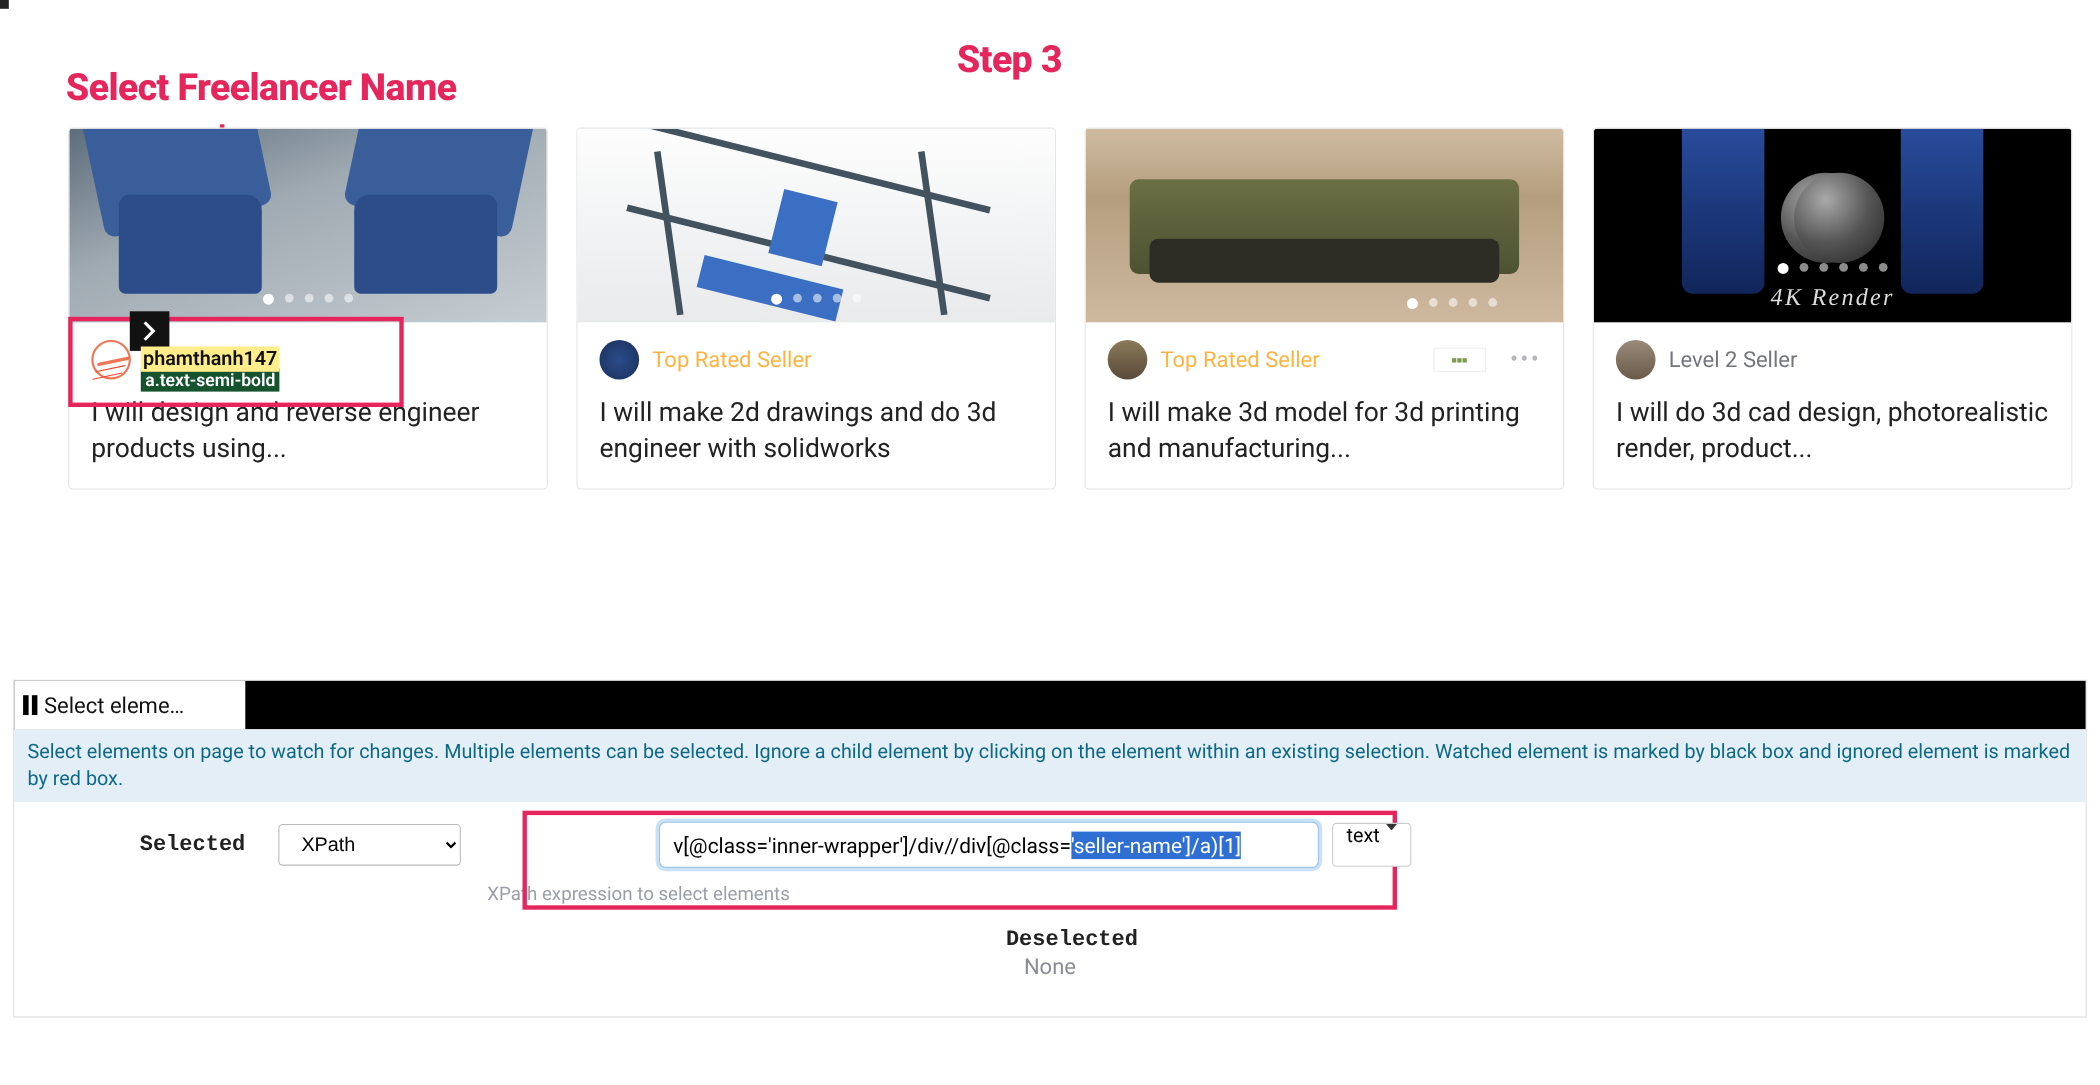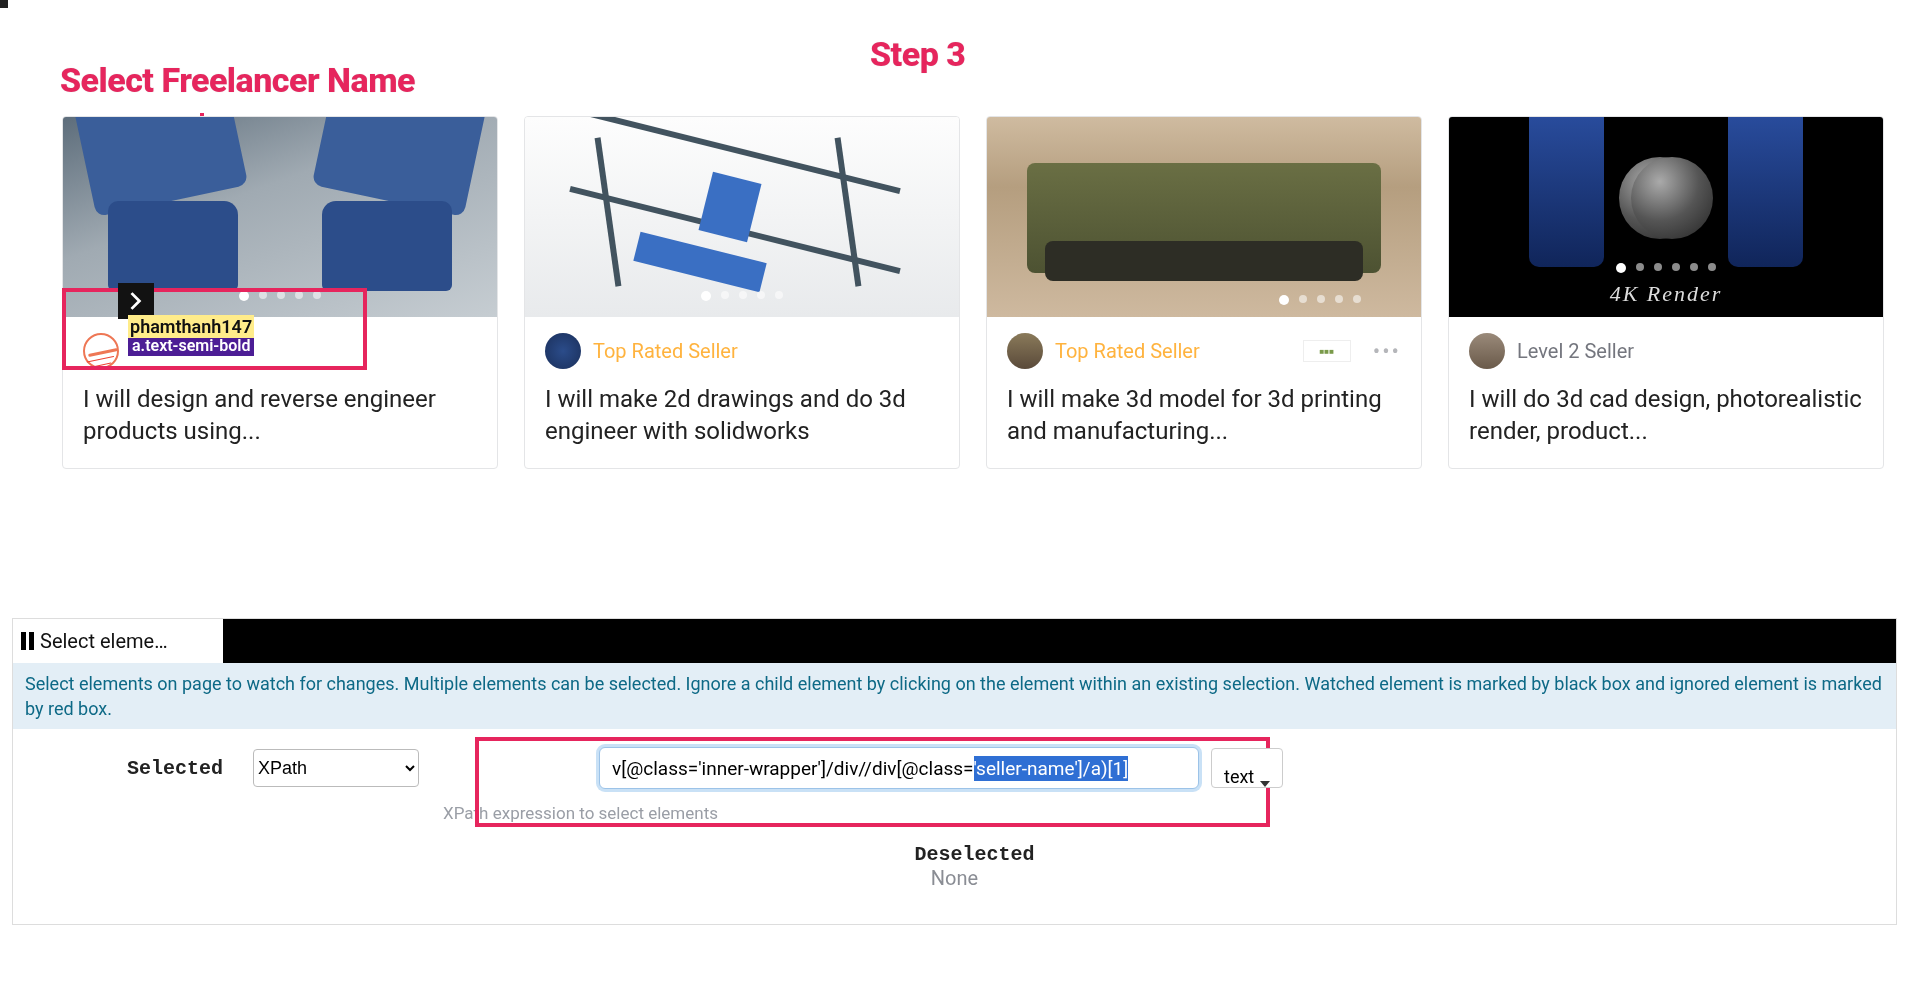--- a/index.html
+++ b/index.html
@@ -9,21 +9,21 @@
 .ann-step3 { top: 34px; left: 870px; }
 .ann-select-name { top: 60px; left: 48px; margin-left: 12px; }
 .ann-xpath { top: 876px; left: 260px; }
 .ann-save { top: 798px; left: 1505px; }
 .arrow-v { position: absolute; width: 4px; background: #e6255d; }
 .arrow-head-up { position: absolute; width: 0; height: 0; border-left: 9px solid transparent; border-right: 9px solid transparent; border-bottom: 16px solid #e6255d; }
 .arrow-head-down { position: absolute; width: 0; height: 0; border-left: 9px solid transparent; border-right: 9px solid transparent; border-top: 16px solid #e6255d; }
 
 .cards-row { position: absolute; top: 116px; left: 62px; right: 25px; display: flex; gap: 26px; }
 .card { width: 438px; background: #fff; border: 1px solid #e4e5e7; border-radius: 4px; overflow: hidden; }
-.card-image { width: 100%; height: 200px; position: relative; background: #ccc; display: flex; align-items: center; justify-content: center; }
+.card-image { width: 100%; height: 176px; position: relative; background: #ccc; display: flex; align-items: center; justify-content: center; }
 .card-image .dots { position: absolute; bottom: 16px; left: 50%; transform: translateX(-50%); display: flex; gap: 10px; }
 .dot { width: 8px; height: 8px; border-radius: 50%; background: rgba(255,255,255,0.55); }
 .dot.active { background: #fff; width: 10px; height: 10px; }
 .card-body { padding: 16px 20px 20px 20px; }
 .seller-row { display: flex; align-items: center; gap: 12px; margin-bottom: 14px; position: relative; }
 .avatar { width: 36px; height: 36px; border-radius: 50%; background: #aab; flex-shrink: 0; display: flex; align-items: center; justify-content: center; }
 .seller-text { font-size: 20px; color: #74767e; }
 .seller-text.top-rated { color: #ffb33e; }
 .card-title { font-size: 24px; color: #222; line-height: 1.35; }
 
@@ -40,21 +40,21 @@
 .img4 .render-label { position: absolute; bottom: 10px; left: 50%; transform: translateX(-50%); color: #dcdcdc; font-family: Georgia, serif; font-size: 22px; font-style: italic; letter-spacing: 2px; }
 .img4 .sphere { position: absolute; width: 82px; height: 82px; border-radius: 50%; background: radial-gradient(circle at 35% 30%, #aaa, #555 50%, #222 100%); }
 .img4 .side-block { position: absolute; width: 75px; height: 160px; background: linear-gradient(180deg,#2a4ea0,#10255a); border-radius: 10px; }
 
 .card1 .seller-row { position: relative; }
 .sel-box { position: absolute; left: 62px; top: 288px; width: 305px; height: 82px; border: 4px solid #e6255d; z-index: 50; }
 .sel-arrow-btn { position: absolute; left: 118px; top: 283px; width: 36px; height: 36px; background: #121212; display: flex; align-items: center; justify-content: center; z-index: 55; }
 .sel-arrow-btn svg { fill: #fff; }
 .sel-name-overlay { position: absolute; left: 128px; top: 316px; z-index: 55; font-weight: 600; font-size: 18px; }
 .sel-name-overlay .nm { background: #ffec8a; padding: 1px 2px; color: #111; }
-.sel-name-overlay .cls { background: #4c1d95; color: #fff; padding: 1px 4px; font-size: 16px; display: block; margin-top: -2px; }
+.sel-name-overlay .cls { background: #14532d; color: #fff; padding: 1px 4px; font-size: 16px; display: block; margin-top: -2px; }
 
 .card1 .avatar { background: transparent; border: 2px solid #e75; position: relative; }
 .card1 .avatar::before { content: ""; position: absolute; width: 30px; height: 3px; background: #e75; left: 3px; top: 16px; border-radius: 2px; transform: rotate(-12deg); box-shadow: -4px 6px 0 -1px #e43, -8px 12px 0 -1px #e43; }
 .card2 .avatar { background: radial-gradient(circle,#2b4c8a 0%,#1a2f5a 100%); }
 .card3 .avatar { background: linear-gradient(180deg,#8a7a5a,#5a4a3a); }
 .card4 .avatar { background: linear-gradient(180deg,#9a8a7a,#6a5a4a); }
 .badge-logo { margin-left: auto; width: 48px; height: 22px; background: #fff; border: 1px solid #eee; font-size: 8px; color: #7a9a4a; display: flex; align-items: center; justify-content: center; }
 .more-icon { color: #b5b6ba; font-size: 22px; margin-left: 10px; letter-spacing: 2px; }
 
 .panel { position: absolute; left: 12px; right: 12px; top: 618px; border: 1px solid #ddd; background: #fff; }
@@ -66,25 +66,25 @@
 .panel-btn { background: #fff; border: 1px solid #ccc; height: 38px; margin: 3px 4px; padding: 0 14px; display: flex; align-items: center; gap: 8px; font-size: 19px; color: #222; cursor: pointer; }
 .panel-btn:last-child { margin-right: 6px; }
 .save-btn-wrap { position: relative; }
 .save-annot-box { position: absolute; left: -6px; top: -4px; right: -6px; bottom: -4px; border: 4px solid #e6255d; pointer-events: none; }
 
 .info-strip { background: #e3eef6; color: #0d6986; font-size: 18px; padding: 8px 12px; line-height: 1.4; }
 .controls { padding: 18px 20px 20px 20px; position: relative; }
 .ctrl-row { display: flex; align-items: center; margin-bottom: 14px; }
 .ctrl-label { width: 220px; text-align: right; padding-right: 30px; font-size: 20px; color: #222; font-weight: 600; font-family: Liberation Mono, monospace; }
 .ctrl-label.deselected { font-weight: 700; }
-.xpath-select { height: 38px; font-size: 18px; padding: 2px 0; border: 1px solid #bbb; border-radius: 4px; width: 166px; background: #fff; }
+.xpath-select { height: 38px; font-size: 18px; padding: 2px 16px; border: 1px solid #bbb; border-radius: 4px; width: 166px; background: #fff; }
 .xpath-input-wrap { margin-left: 180px; display: flex; align-items: center; gap: 12px; position: relative; }
 .xpath-input { height: 42px; border: 1px solid #9cc3e8; border-radius: 6px; box-shadow: 0 0 0 3px rgba(100,170,230,0.35); padding: 0 12px; font-size: 19px; width: 600px; background: #fff; display: flex; align-items: center; white-space: nowrap; overflow: hidden; }
 .xpath-input .hl { background: #2f6fd4; color: #fff; padding: 1px 0; }
-.text-dd { height: 40px; border: 1px solid #ccc; border-radius: 4px; padding: 0 12px; font-size: 18px; display: flex; align-items: flex-end; gap: 6px; background: #fff; cursor: pointer; }
+.text-dd { height: 40px; border: 1px solid #ccc; border-radius: 4px; padding: 0 12px; font-size: 18px; display: flex; align-items: flex-start; gap: 6px; background: #fff; cursor: pointer; }
 .hint-text { font-size: 17px; color: #9a9ea6; margin-left: 180px; margin-top: 6px; }
 .deselected-val { font-size: 20px; color: #8a8d94; }
 .ctrl-annot-box { position: absolute; left: 462px; top: 8px; width: 795px; height: 90px; border: 4px solid #e6255d; pointer-events: none; }
 </style>
 </head>
 <body>
 
 <div class="top-thin"></div>
 
 <div class="annotation ann-step3">Step 3</div>

